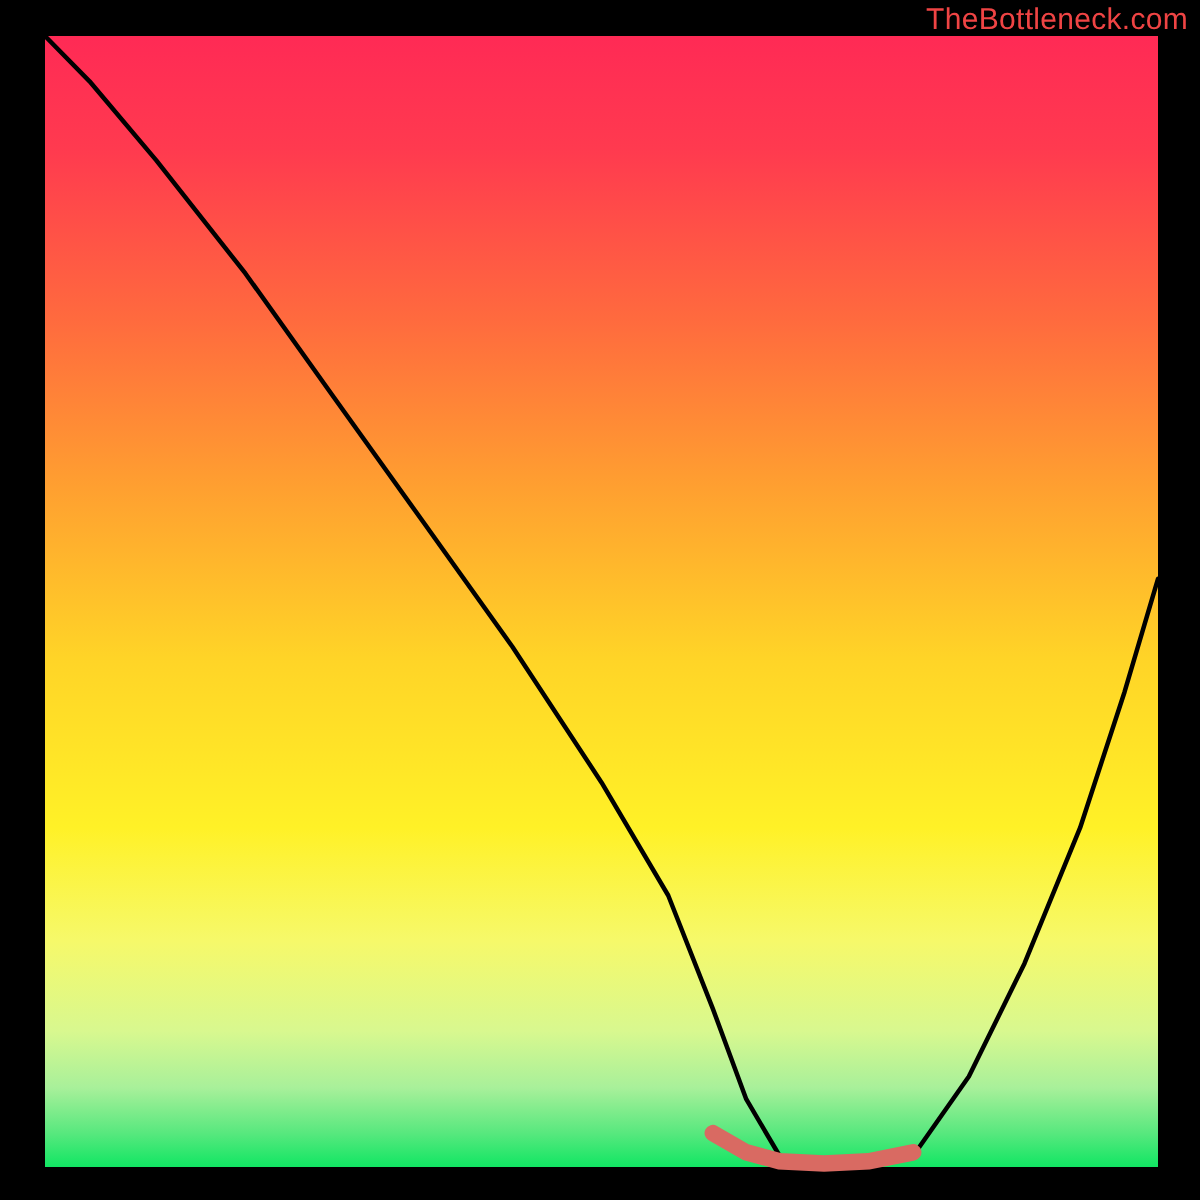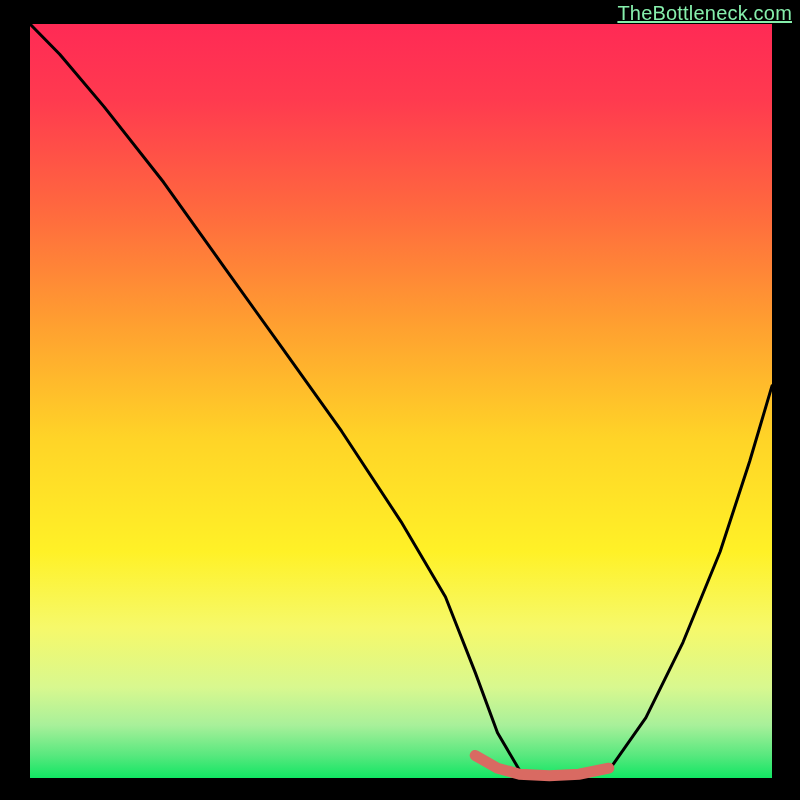--- a/index.html
+++ b/index.html
@@ -14,24 +14,23 @@
     position: relative;
     width: 800px;
     height: 800px;
   }
   .watermark {
     position: absolute;
     top: 2px;
     right: 8px;
     font-family: Arial, Helvetica, sans-serif;
     font-size: 20px;
-    color: #86efac;
+    color: #ef4444;
     letter-spacing: 0.2px;
     z-index: 10;
-    text-decoration: underline;
   }
   svg {
     position: absolute;
     top: 0;
     left: 0;
   }
 </style>
 </head>
 <body>
 <div class="wrap">

